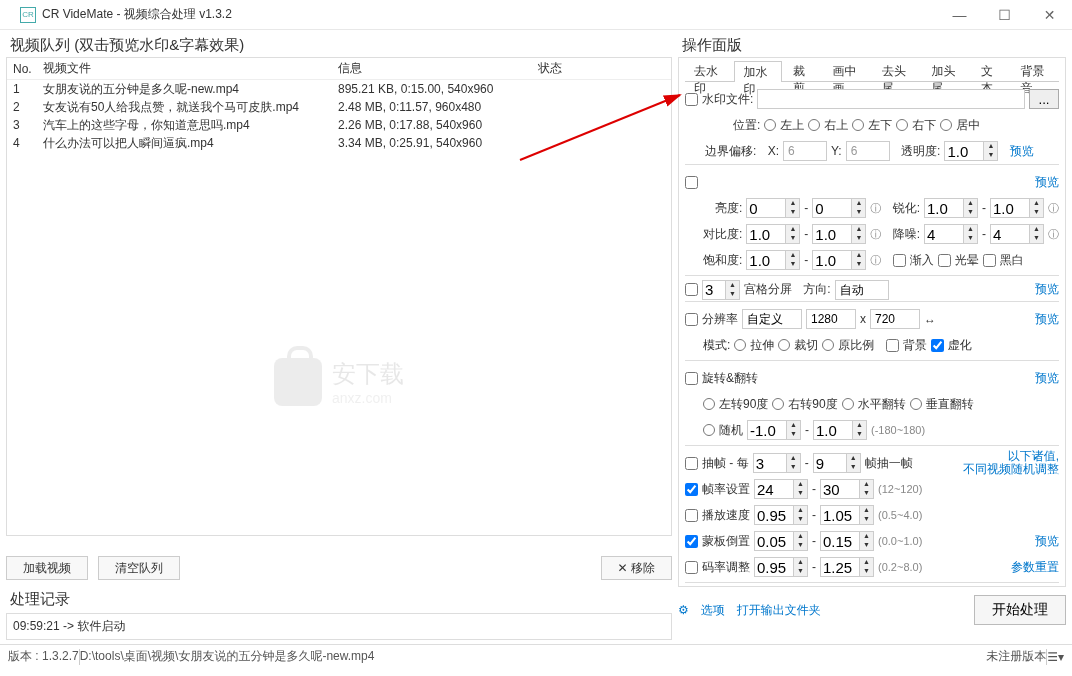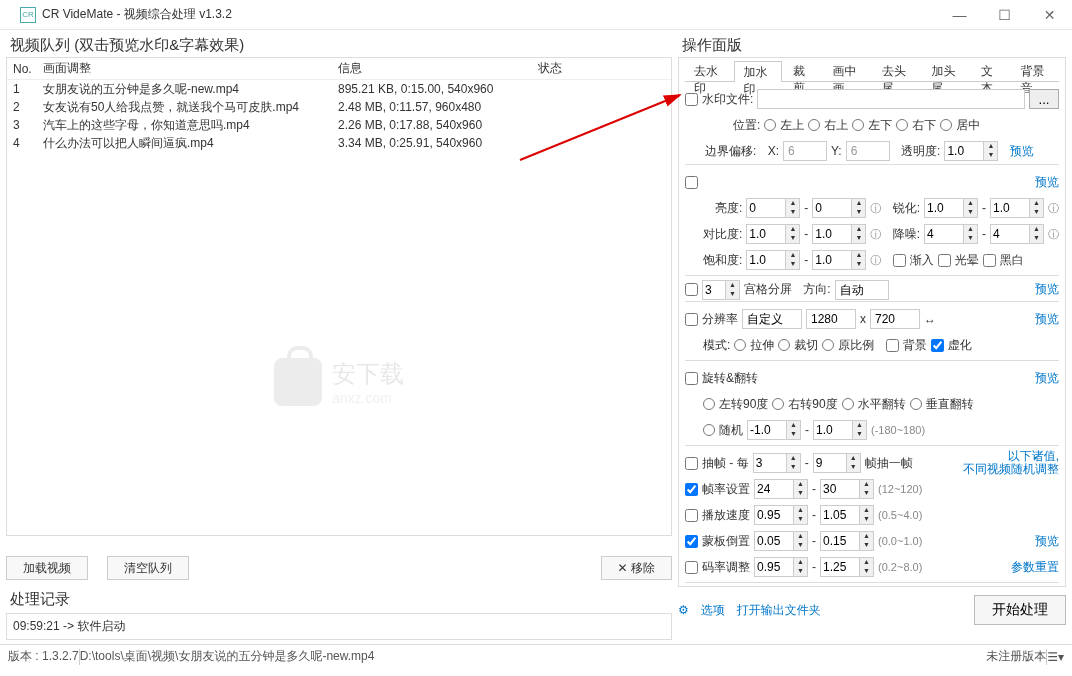--- a/index.html
+++ b/index.html
@@ -21,21 +21,21 @@
 .col-file { width: 295px; }
 .col-info { width: 200px; }
 .col-status { flex: 1; }
 .trow { display: flex; height: 18px; align-items: center; font-size: 12px; }
 .trow div { padding: 0 6px; white-space: nowrap; overflow: hidden; }
 .watermark { position: absolute; left: 50%; top: 300px; transform: translateX(-50%); opacity: 0.15; display: flex; align-items: center; pointer-events: none; }
 .wm-lock { width: 48px; height: 48px; border-radius: 8px; background: #888; margin-right: 10px; position: relative; }
 .wm-lock::before { content: ""; position: absolute; top: -12px; left: 13px; width: 18px; height: 18px; border: 4px solid #888; border-bottom: none; border-radius: 10px 10px 0 0; }
 .wm-text { font-size: 24px; color: #666; }
 .wm-sub { font-size: 14px; color: #999; }
-.left-btns { display: flex; gap: 19px; margin-top: 20px; }
+.left-btns { display: flex; gap: 10px; margin-top: 20px; }
 .btn { height: 24px; padding: 0 16px; border: 1px solid #ccc; background: #f8f8f8; display: inline-flex; align-items: center; justify-content: center; font-size: 12px; color: #333; }
 .log-panel { border: 1px solid #ddd; flex: 1; margin-top: 2px; padding: 4px 6px; font-size: 12px; height: 60px; }
 .statusbar { height: 24px; border-top: 1px solid #ddd; display: flex; align-items: center; font-size: 12px; color: #555; padding: 0 8px; }
 .statusbar .sep { border-left: 1px solid #ccc; height: 16px; }
 .statusbar .spacer { flex: 1; }
 .right-panel { border: 1px solid #ddd; height: 530px; padding: 2px 6px 6px 6px; overflow: hidden; }
 .tabs { display: flex; gap: 2px; height: 22px; border-bottom: 1px solid #ccc; }
 .tab { padding: 2px 8px; font-size: 12px; border: 1px solid transparent; border-bottom: none; }
 .tab.active { border-color: #ccc; background: #fff; position: relative; top: 1px; }
 .row { display: flex; align-items: center; height: 26px; gap: 4px; font-size: 12px; }
@@ -48,21 +48,21 @@
 .chk { width: 13px; height: 13px; }
 .radio { width: 12px; height: 12px; }
 .sect { border-top: 1px solid #ddd; padding: 4px 0 2px 0; }
 .help { color: #888; font-size: 11px; }
 output.link, .link { color: #07c; cursor: pointer; }
 .big-btn { width: 92px; height: 30px; border: 1px solid #bbb; background: #f6f6f6; font-size: 14px; }
 .right-bottom { display: flex; align-items: center; margin-top: 8px; gap: 12px; }
 .arrow { position: absolute; left: 510px; top: 90px; pointer-events: none; }
 select.txt { appearance: none; padding-right: 14px; background: #fff; }
 .spin { display: inline-flex; }
-.spin input { border: 1px solid #ccc; height: 20px; width: 40px; font-size: 12px; padding: 0 2px; }
+.spin input { border: 1px solid #ccc; height: 20px; width: 40px; font-size: 15px; padding: 0 2px; }
 .spin .arrows { width: 14px; display: flex; flex-direction: column; border: 1px solid #ccc; border-left: none; }
 .spin .arrows span { flex: 1; font-size: 7px; text-align: center; line-height: 1; background: #f0f0f0; }
 .gray { color: #999; }
 </style>
 </head>
 <body>
 
 <div class="titlebar">
   <span class="app-icon">CR</span>
   <span class="title">CR VideMate - 视频综合处理 v1.3.2</span>
@@ -72,21 +72,21 @@
     <div class="winbtn close">✕</div>
   </div>
 </div>
 
 <div class="content">
   <div class="left">
     <div class="group-label">视频队列 (双击预览水印&amp;字幕效果)</div>
     <div class="table-wrap">
       <div class="thead">
         <div class="col-no">No.</div>
-        <div class="col-file">画面调整</div>
+        <div class="col-file">视频文件</div>
         <div class="col-info">信息</div>
         <div class="col-status">状态</div>
       </div>
       <div id="rows">
           <div class="trow">
             <div class="col-no">1</div>
             <div class="col-file">女朋友说的五分钟是多久呢-new.mp4</div>
             <div class="col-info">895.21 KB, 0:15.00, 540x960</div>
             <div class="col-status"></div>
           </div>

